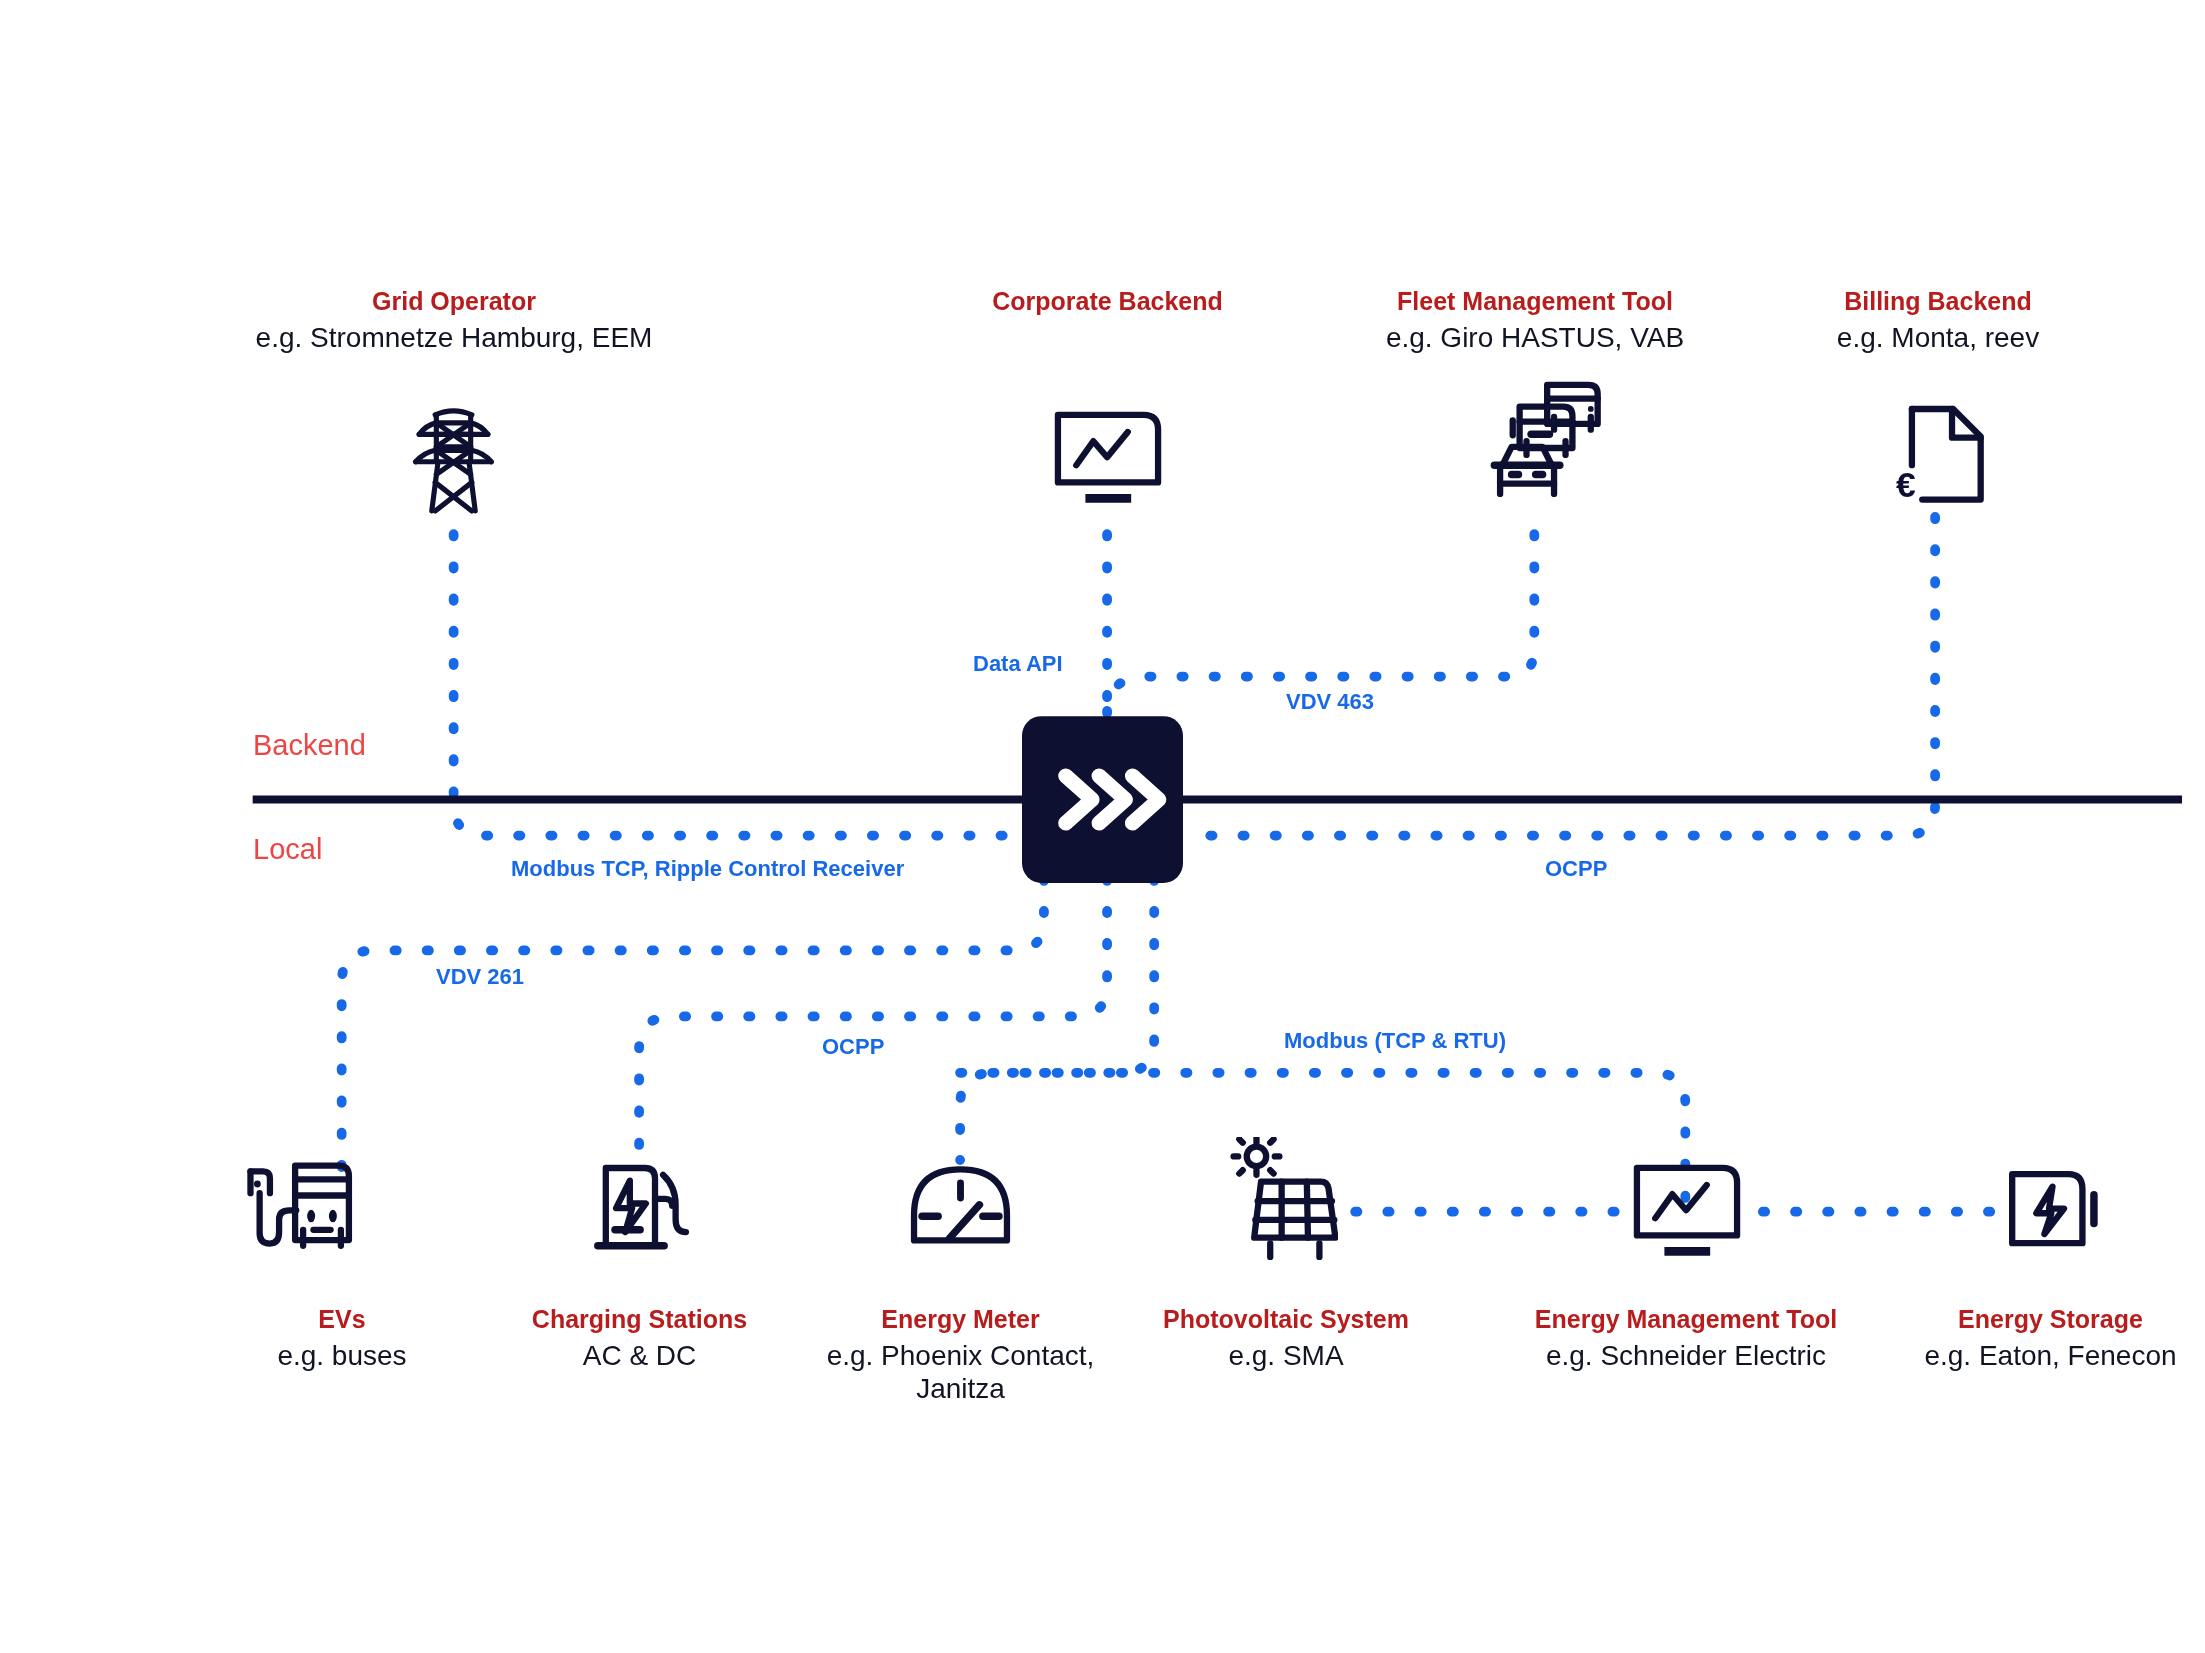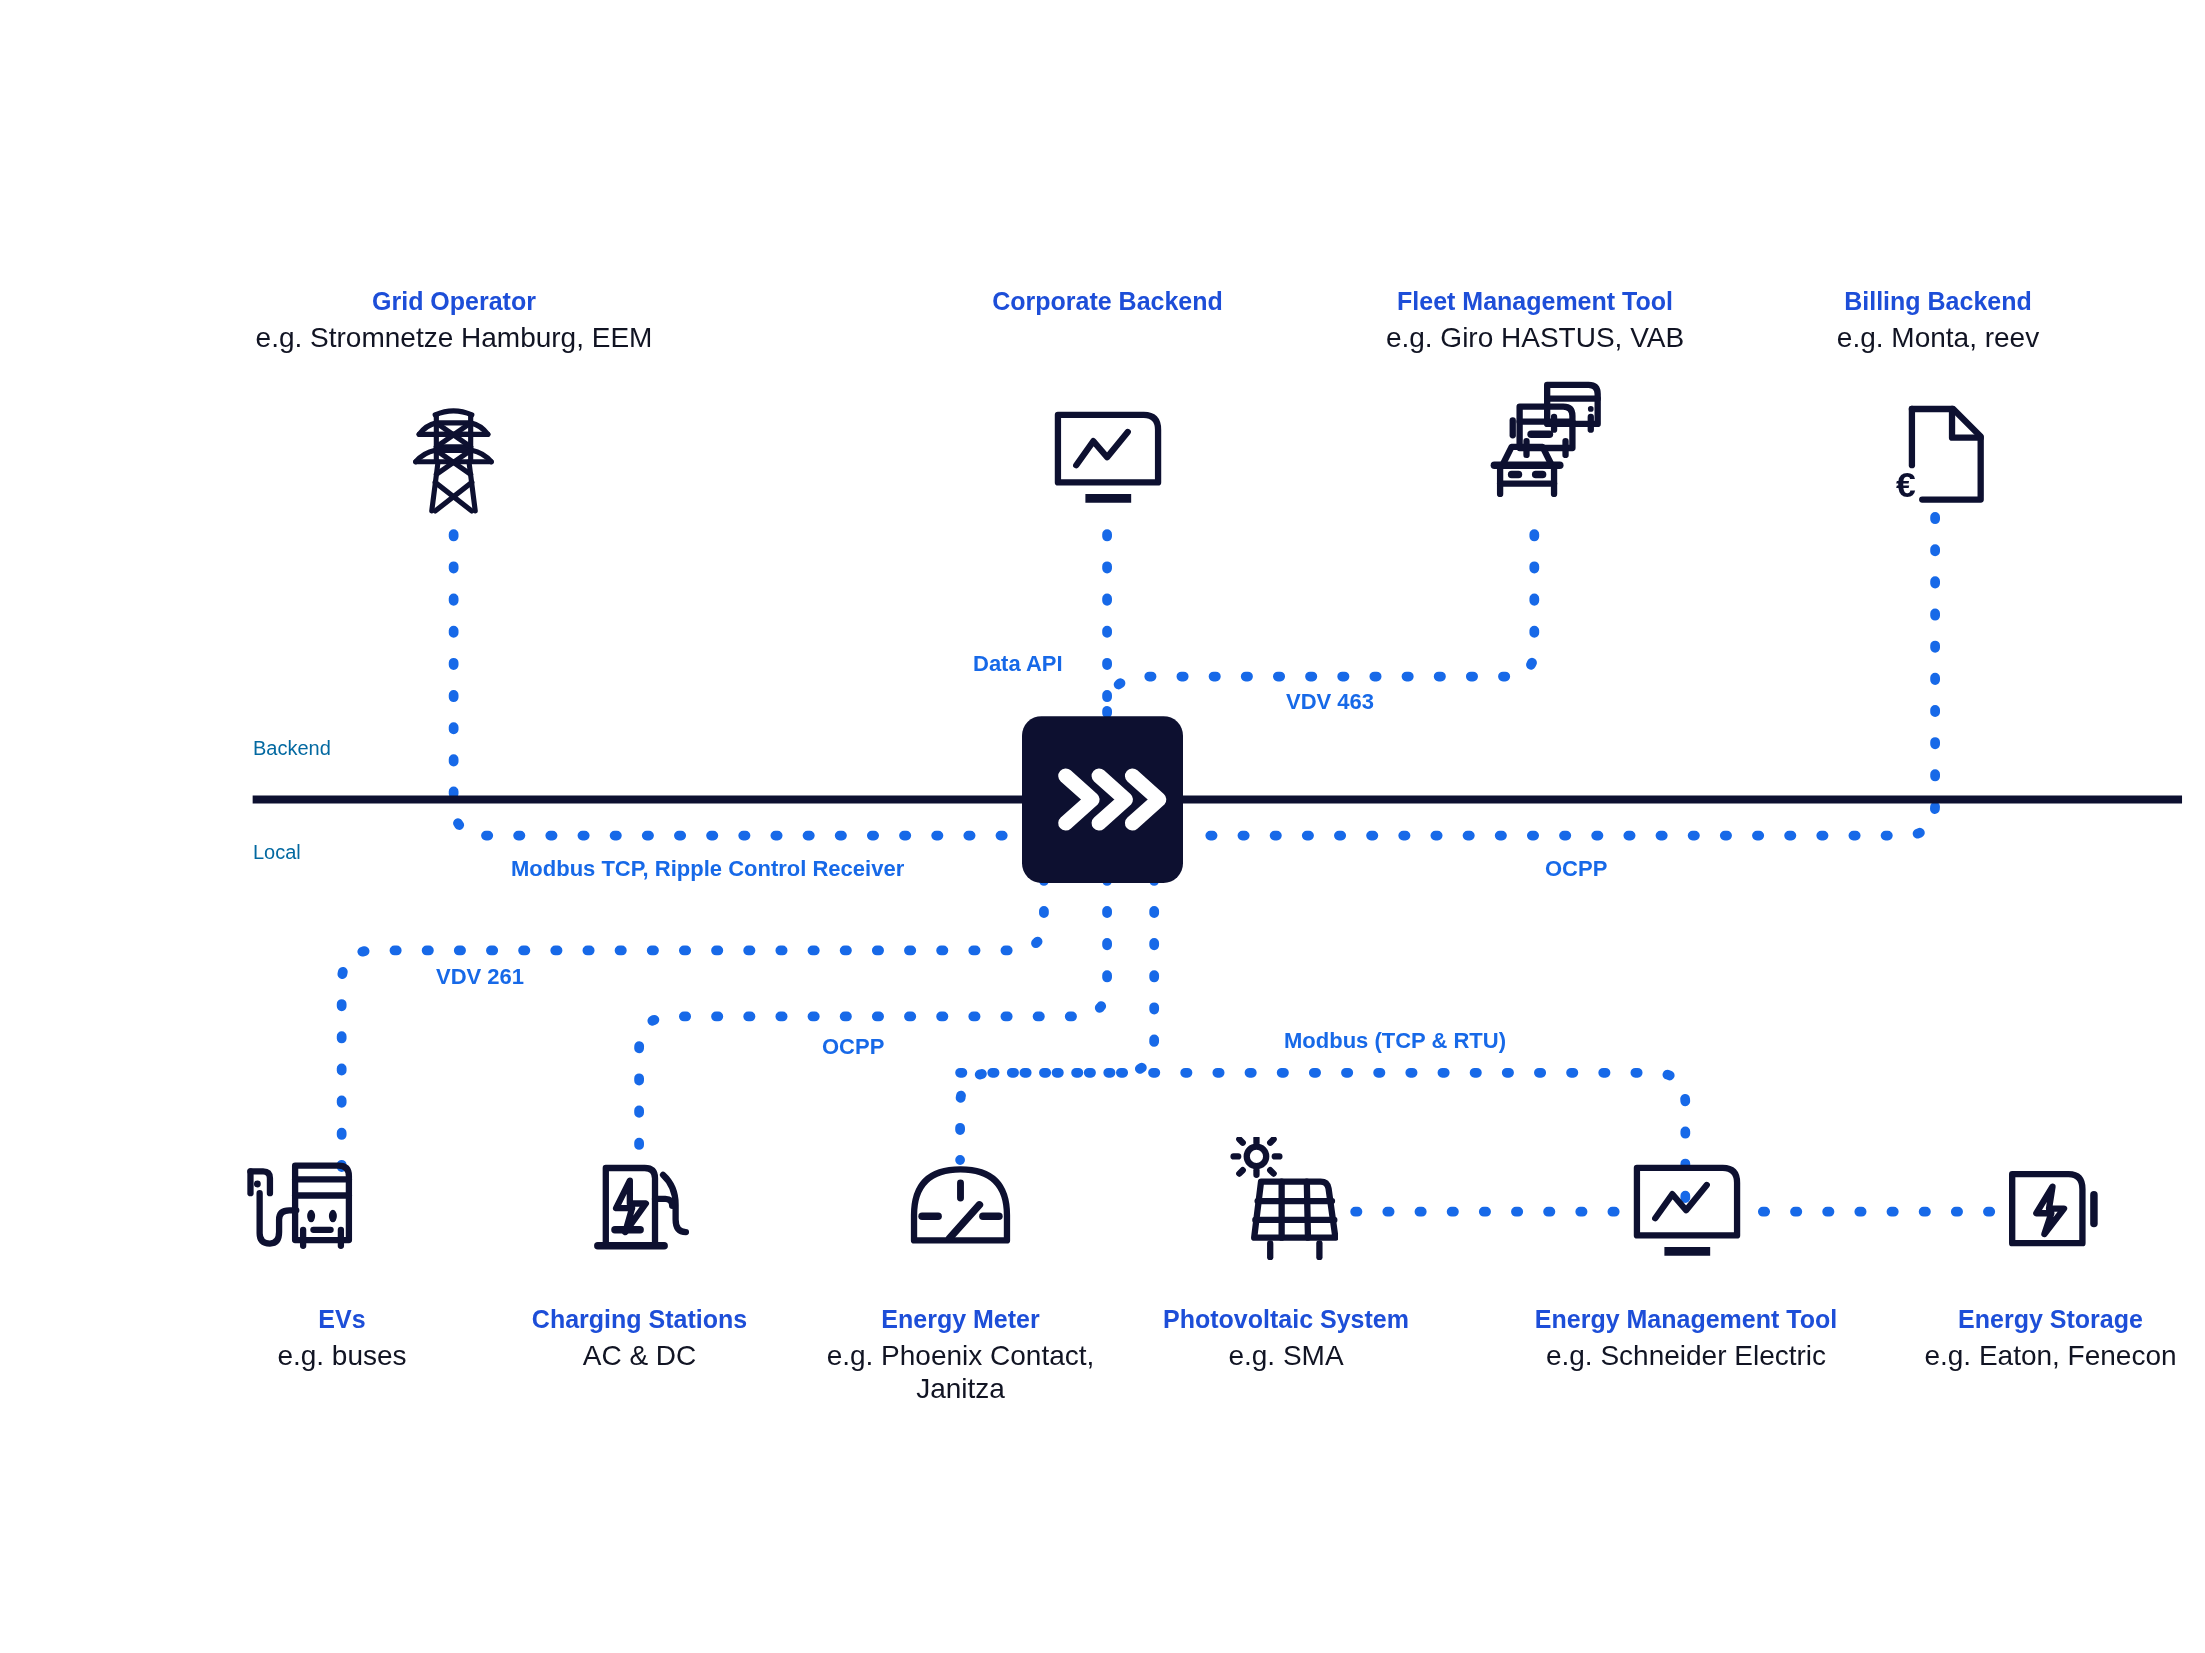--- a/index.html
+++ b/index.html
@@ -26,36 +26,35 @@
   .node-label {
     position: absolute;
     text-align: center;
     color: #0d1030;
     line-height: 1.18;
   }
   .node-title {
     font-weight: bold;
     font-size: 25px;
     white-space: nowrap;
-    color: #1d4ed8;
+    color: #b91c1c;
   }
   .node-sub {
     font-weight: normal;
     font-size: 28px;
     color: #111423;
     margin-top: 4.6px;
   }
   .node-sub.wrap { white-space: normal; }
   .node-sub.nowrap { white-space: nowrap; }
   .axis-label {
     position: absolute;
-    font-size: 20px;
-    color: #0369a1;
+    font-size: 29px;
+    color: #ef4444;
     white-space: nowrap;
-    margin-top: 8px;
   }
   .proto-label {
     position: absolute;
     font-size: 22px;
     font-weight: bold;
     color: #1769E8;
     white-space: nowrap;
   }
   .icon-box {
     position: absolute;

